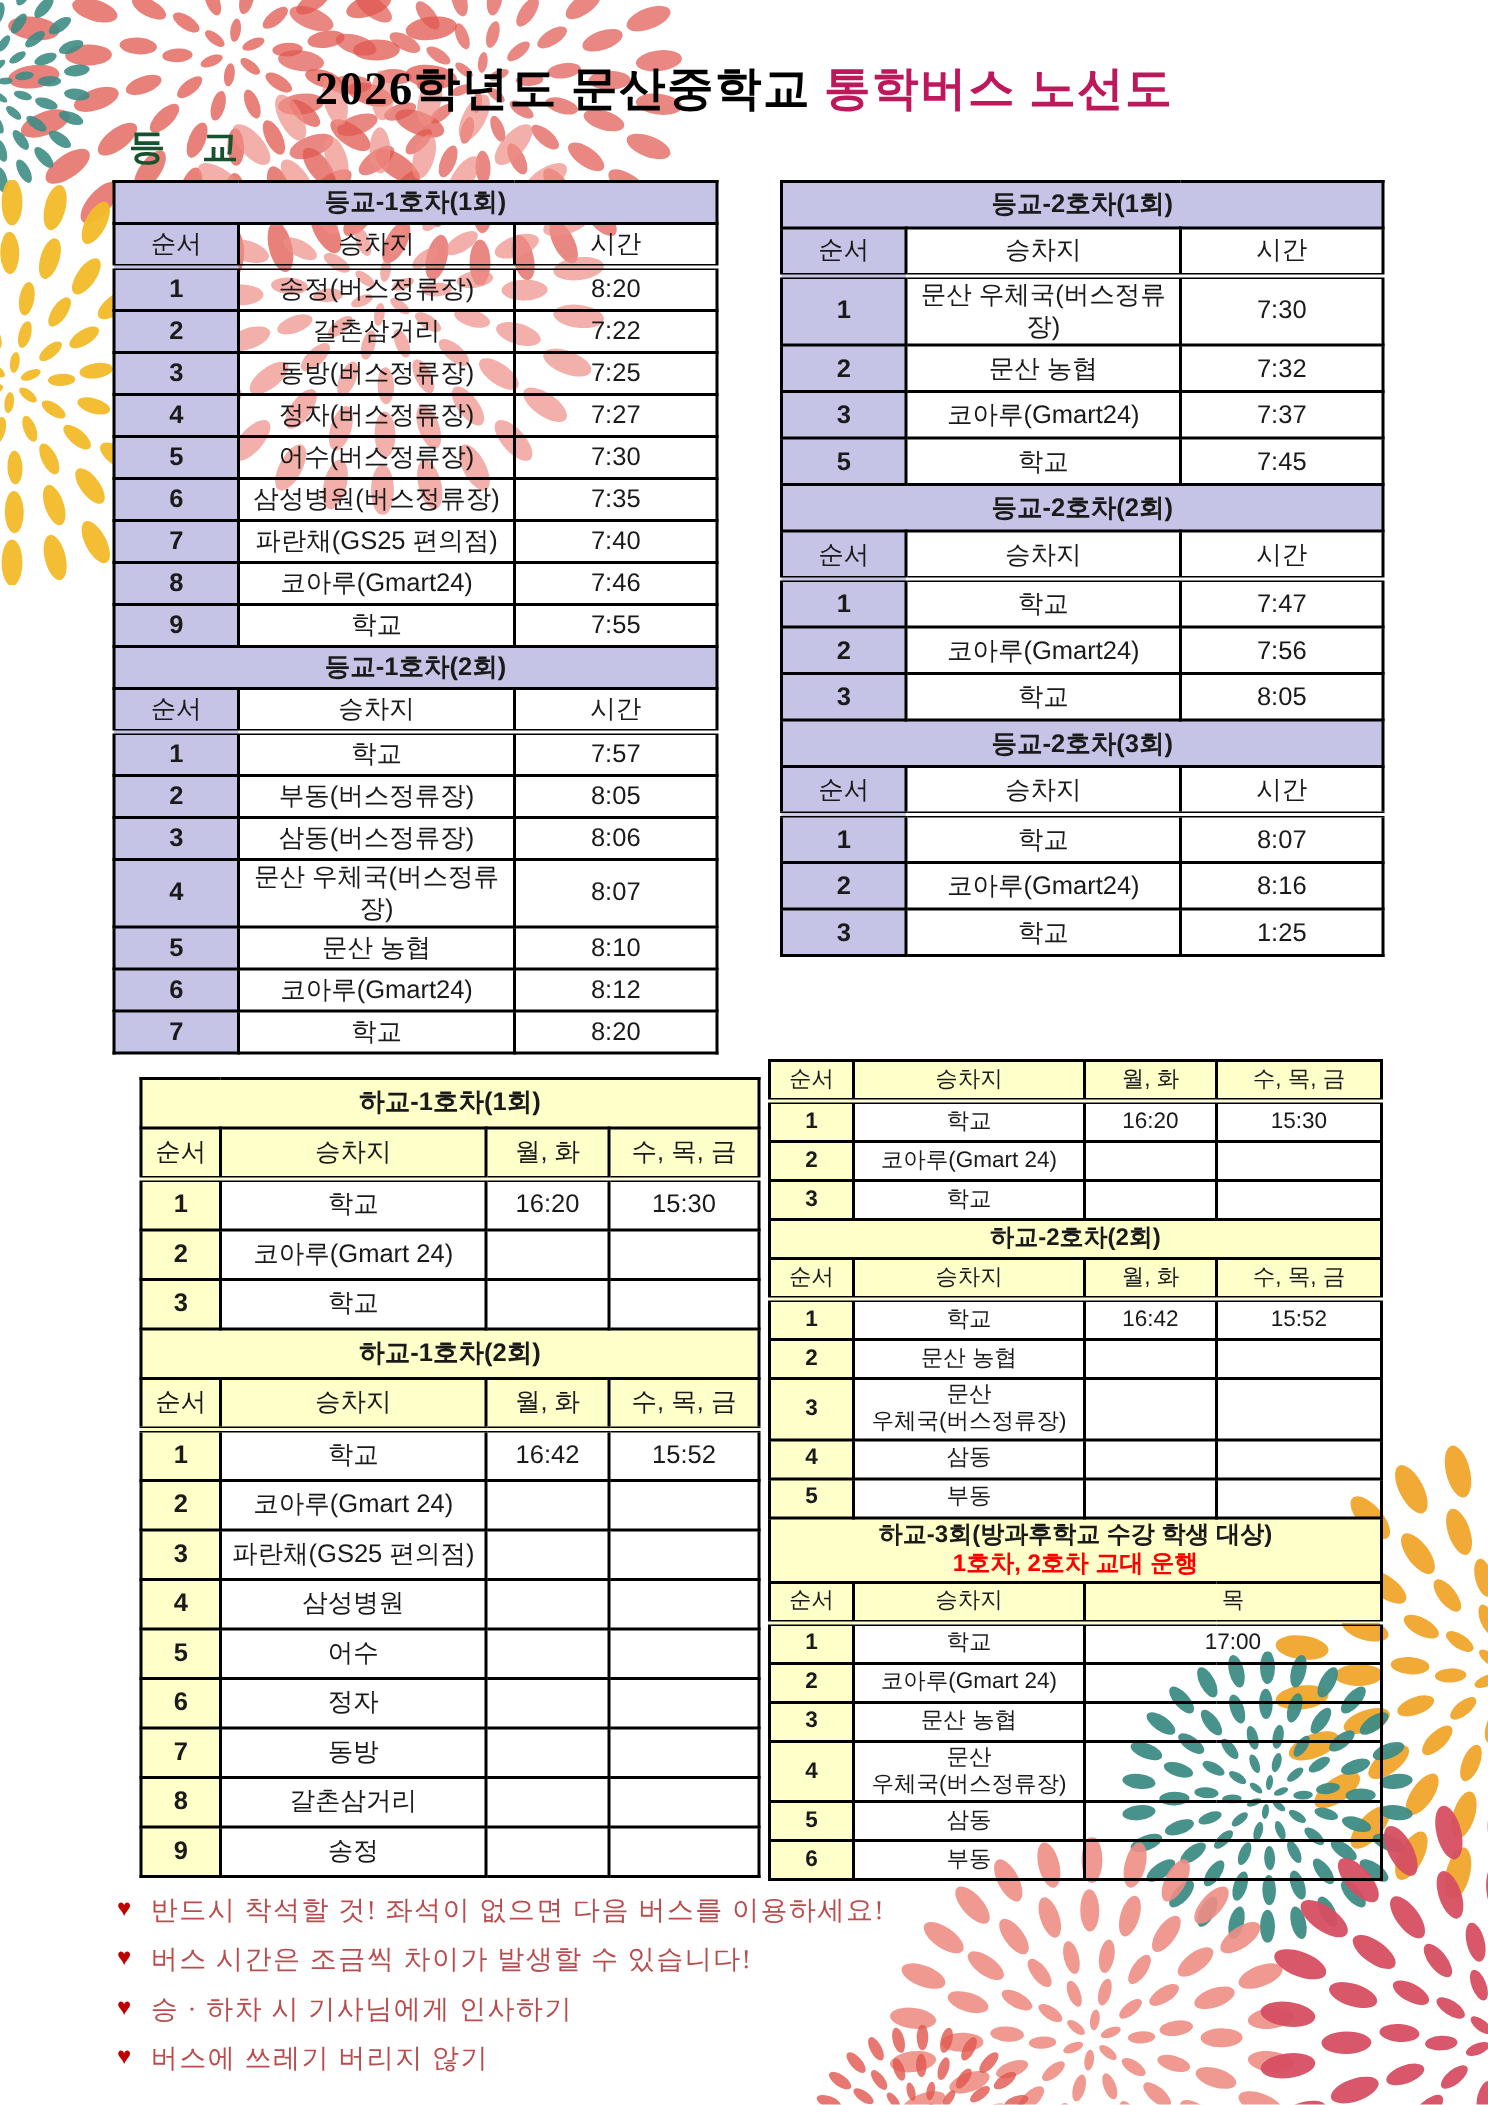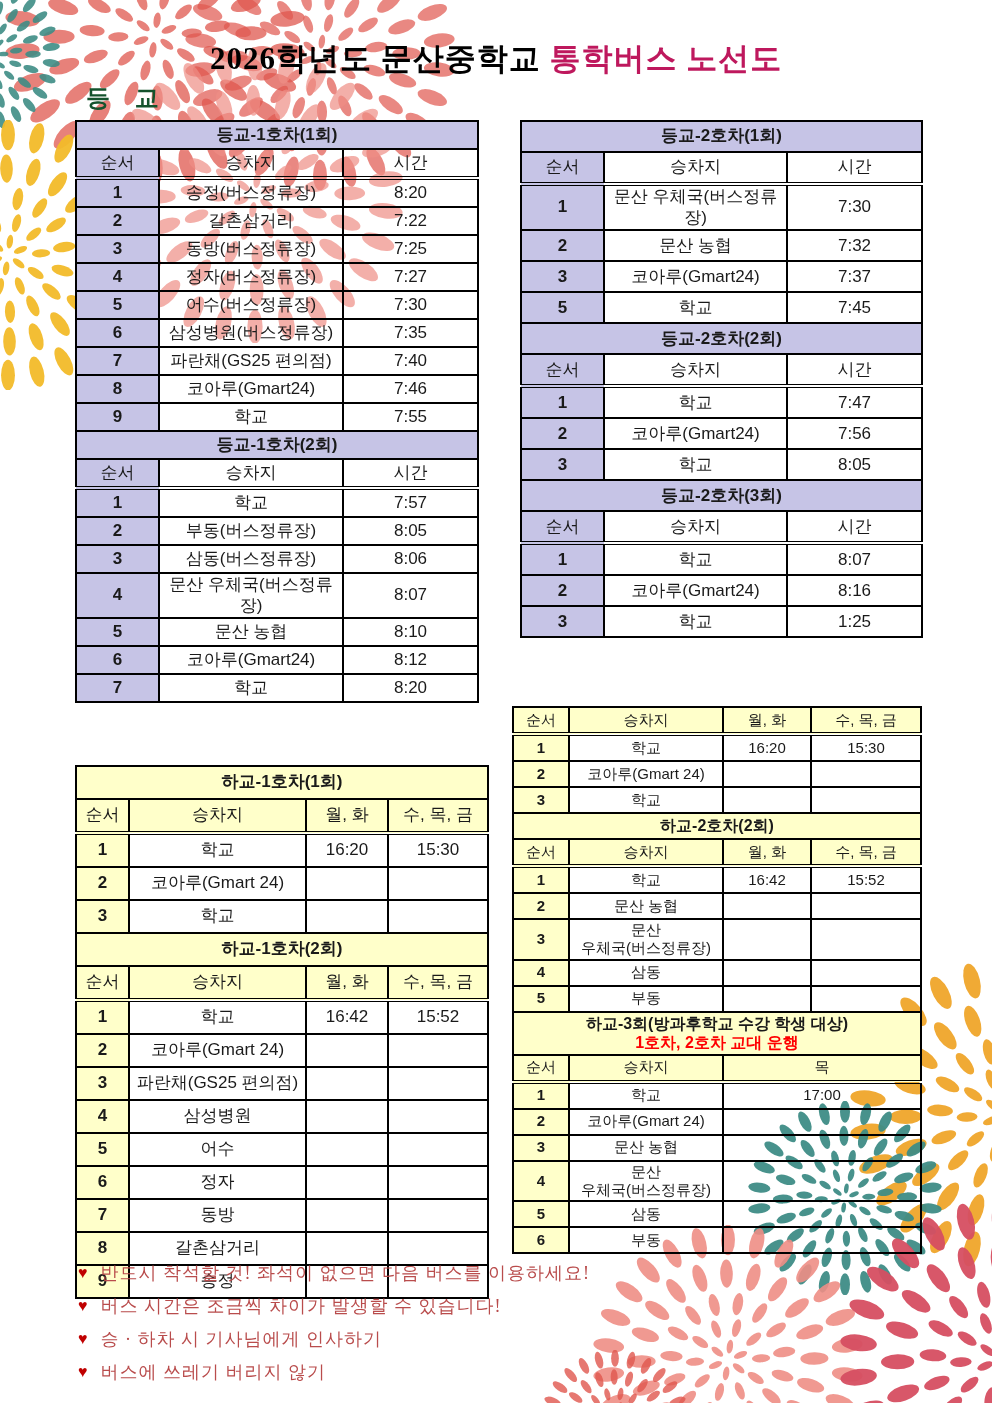--- a/index.html
+++ b/index.html
@@ -22,21 +22,21 @@
   .sec-head{
     position:absolute;font-size:24px;font-weight:bold;color:#14532d;letter-spacing:9px;
     font-family:"Liberation Sans", sans-serif;
   }
   #morning-head{left:86px;top:82px;}
   #afternoon-head{left:86px;top:672px;}
 
   .tbl-box{position:absolute;}
   #t1{left:75px;top:120px;width:402px;}
   #t2{left:520px;top:120px;width:401px;}
-  #t3{left:75px;top:718px;width:332px;margin-top:47px;}
+  #t3{left:93px;top:718px;width:332px;}
   #t4{left:512px;top:706px;width:408px;}
 
   table.tbl{border-collapse:collapse;table-layout:fixed;width:100%;background:transparent;}
   table.tbl td{
     border:2px solid #000;text-align:center;vertical-align:middle;
     padding:1px 2px;white-space:pre-line;line-height:1.22;color:#1a1a1a;
   }
   .purple{--fill:#c6c4e6;}
   .yellow{--fill:#ffffca;}
   table.tbl td.fill{background:var(--fill);}

